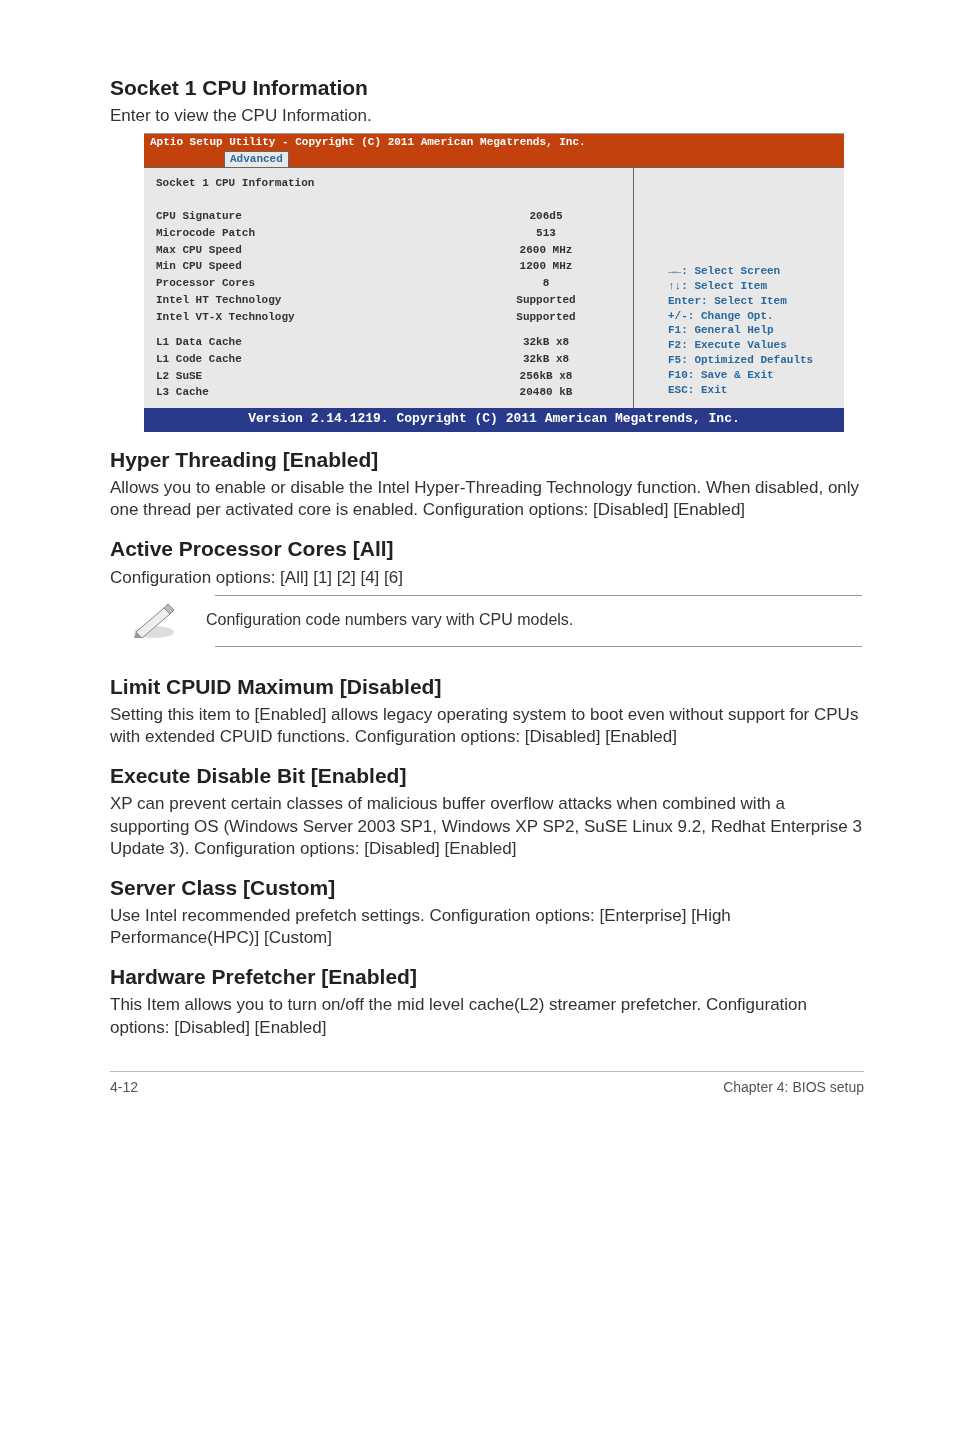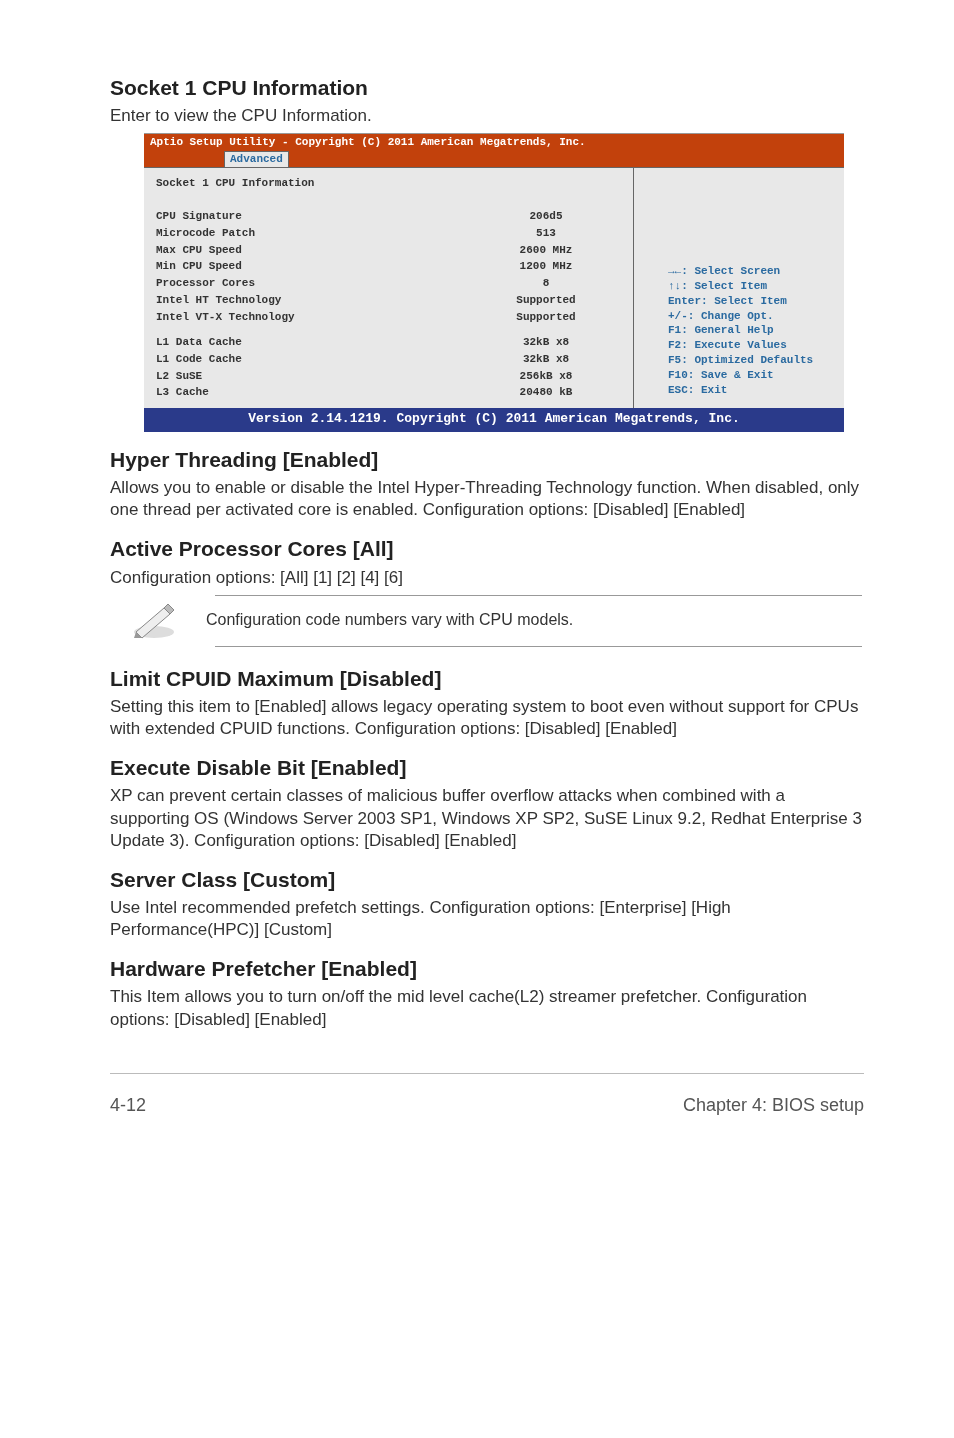--- a/index.html
+++ b/index.html
@@ -76,21 +76,21 @@
     background: #2a3a8a;
     color: #fff;
     font-weight: bold;
     text-align: center;
     padding: 2px 0;
     font-family: "Courier New", monospace;
     font-size: 13px;
   }
   .note-container {
     position: relative;
-    margin: 6px 0 18px 0;
+    margin: 6px 0 26px 0;
   }
   .note-line-top, .note-line-bot {
     border: none;
     border-top: 1px solid #999;
     margin-left: 105px;
     margin-right: 2px;
   }
   .note-body {
     display: flex;
     align-items: center;
@@ -99,25 +99,25 @@
   }
   .pencil-icon {
     width: 48px; height: 38px;
     flex: 0 0 48px;
     margin-left: 20px;
   }
   .note-text { font-size: 16px; color: #333; }
   .page-footer {
     display: flex;
     justify-content: space-between;
-    font-size: 18px;
+    font-size: 14px;
     color: #555;
     border-top: 1px solid #bbb;
-    margin-top: 42px;
-    padding-top: 20px;
+    margin-top: 32px;
+    padding-top: 6px;
   }
   .spacer-top { height: 90px; } 
 </style>
 </head>
 <body>
 
 <h2>Socket 1 CPU Information</h2>
 <p class="body">Enter to view the CPU Information.</p>
 
 <div class="bios-box">

